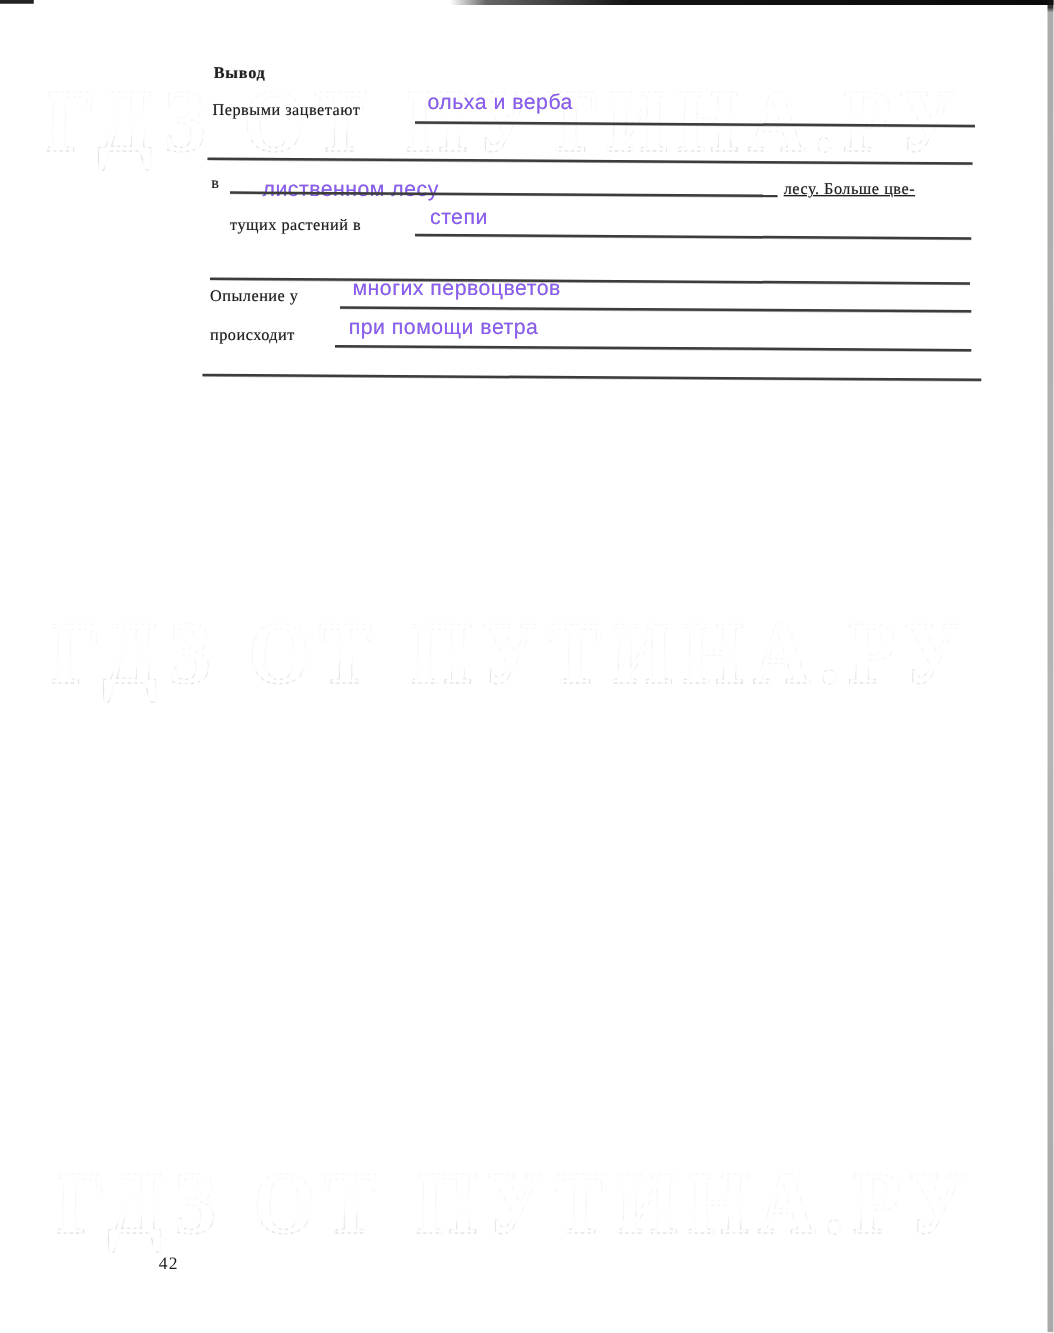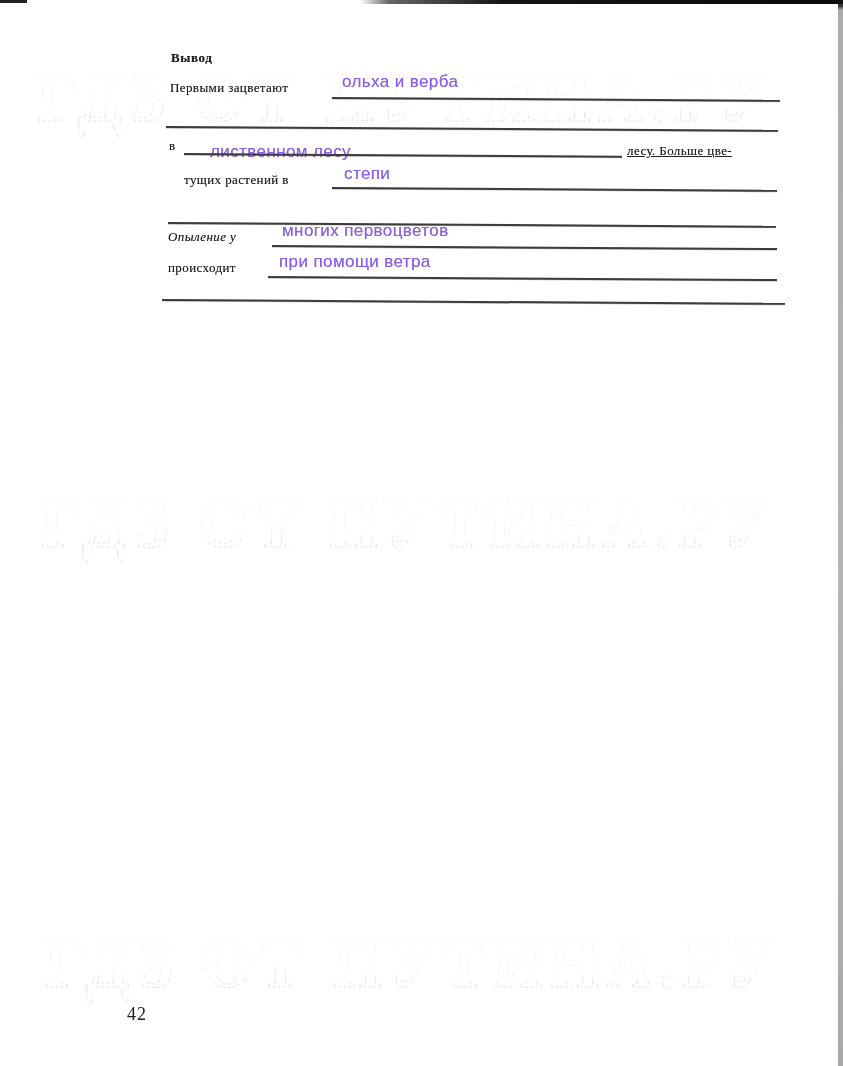--- a/index.html
+++ b/index.html
@@ -96,21 +96,21 @@
     background: #3c3c3c;
     transform: rotate(0.35deg);
     transform-origin: left center;
     box-shadow: 0 0.5px 0 rgba(60,60,60,.35);
   }
 
   .page-number {
     position: absolute;
     left: 127px; top: 1004px;
     font-family: "Liberation Serif", serif;
-    font-size: 18px;
+    font-size: 14px;
     color: #1c1c1c;
     letter-spacing: 1px;
   }
 </style>
 </head>
 <body>
 
 <div class="page">
 
   <div class="scan-top-bar"></div>
@@ -133,21 +133,21 @@
   <div class="answer" style="left:210px; top:142px;">лиственном лесу</div>
   <div class="rule" style="left:184px; top:153px; width:438px;"></div>
   <div class="printed" style="left:627px; top:143px;text-decoration:underline;">лесу. Больше цве-</div>
 
   <div class="printed" style="left:184px; top:172px;">тущих растений в</div>
   <div class="answer" style="left:344px; top:164px;">степи</div>
   <div class="rule" style="left:332px; top:187px; width:445px;"></div>
 
   <div class="rule" style="left:168px; top:222px; width:608px;"></div>
 
-  <div class="printed" style="left:168px; top:229px;font-style:italic;">Опыление у</div>
+  <div class="printed" style="left:168px; top:229px;">Опыление у</div>
   <div class="answer" style="left:282px; top:221px;">многих первоцветов</div>
   <div class="rule" style="left:272px; top:245px; width:505px;"></div>
 
   <div class="printed" style="left:168px; top:260px;">происходит</div>
   <div class="answer" style="left:279px; top:252px;">при помощи ветра</div>
   <div class="rule" style="left:268px; top:276px; width:509px;"></div>
 
   <div class="rule" style="left:162px; top:299px; width:623px;"></div>
 
   <div class="page-number">42</div>

